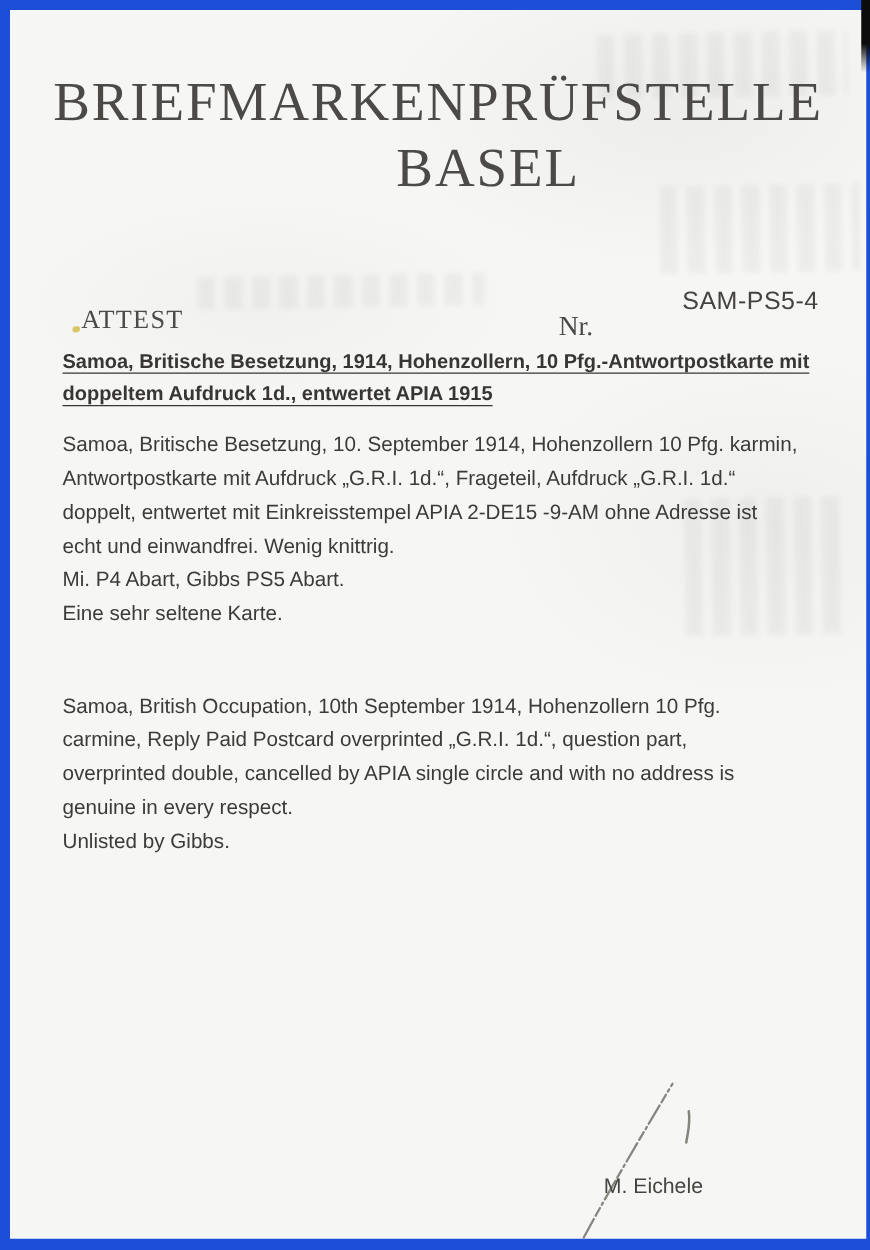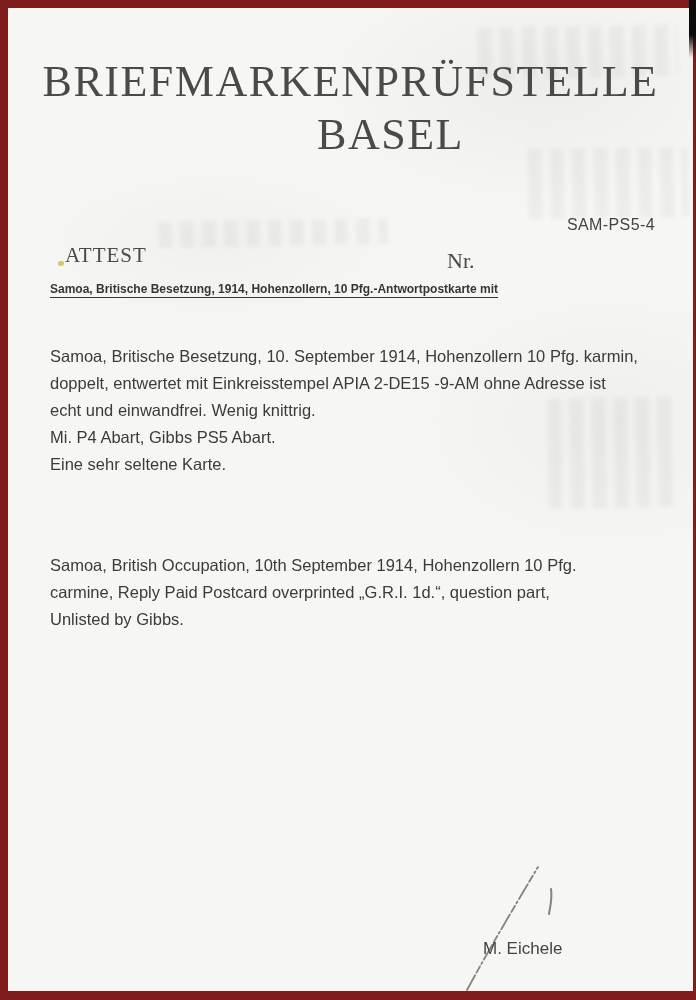--- a/index.html
+++ b/index.html
@@ -4,21 +4,21 @@
 <style>
   html, body {
     margin: 0;
     padding: 0;
     background: #101010;
   }
   .scan {
     position: relative;
     width: 696px;
     height: 1000px;
-    background: #7f1d1d;
+    background: #1d4ed8;
     overflow: hidden;
     font-family: "Liberation Sans", sans-serif;
   }
   .paper {
     position: absolute;
     top: 8px;
     left: 8px;
     right: 3px;
     bottom: 9px;
     background:
@@ -62,23 +62,23 @@
     left: 0;
     width: 100%;
     text-align: center;
     font-family: "Liberation Serif", serif;
     font-size: 20px;
     color: #55544f;
     letter-spacing: 0.3px;
   }
   .reference-code {
     position: absolute;
-    top: 208px;
+    top: 222px;
     right: 38px;
-    font-size: 16px;
+    font-size: 20px;
     color: #444340;
     letter-spacing: 0.4px;
   }
   .attest-label {
     position: absolute;
     top: 235px;
     left: 57px;
     font-family: "Liberation Serif", serif;
     font-size: 21px;
     letter-spacing: 1px;
@@ -102,21 +102,21 @@
     border-radius: 50% 40% 60% 50%;
     background: #d3bd4e;
     opacity: 0.85;
   }
   
   .subject-heading {
     position: absolute;
     top: 269px;
     left: 42px;
     width: 612px;
-    font-size: 12px;
+    font-size: 16px;
     font-weight: 600;
     color: #373633;
     line-height: 25.5px;
   }
   .subject-heading .line {
     text-decoration: underline;
     text-decoration-thickness: 1.3px;
     text-underline-offset: 4px;
   }
   .para {
@@ -166,33 +166,37 @@
     <div class="org-title">BRIEFMARKENPRÜFSTELLE</div>
     <div class="org-subtitle">BASEL</div>
 
     <div class="reference-code">SAM-PS5-4</div>
     <div class="attest-label">ATTEST</div>
     <div class="nr-label">Nr.</div>
     <div class="scan-mark"></div>
 
     <div class="subject-heading">
       <div class="line">Samoa, Britische Besetzung, 1914, Hohenzollern, 10 Pfg.-Antwortpostkarte mit</div>
+      <div class="line">doppeltem Aufdruck 1d., entwertet APIA 1915</div>
     </div>
 
     <div class="para german-paragraph">
       <div>Samoa, Britische Besetzung, 10. September 1914, Hohenzollern 10 Pfg. karmin,</div>
+      <div>Antwortpostkarte mit Aufdruck „G.R.I. 1d.“, Frageteil, Aufdruck „G.R.I. 1d.“</div>
       <div>doppelt, entwertet mit Einkreisstempel APIA 2-DE15 -9-AM ohne Adresse ist</div>
       <div>echt und einwandfrei.  Wenig knittrig.</div>
       <div>Mi. P4 Abart, Gibbs PS5 Abart.</div>
       <div>Eine sehr seltene Karte.</div>
     </div>
 
     <div class="para english-paragraph">
       <div>Samoa, British Occupation, 10th September 1914, Hohenzollern 10 Pfg.</div>
       <div>carmine, Reply Paid Postcard overprinted „G.R.I. 1d.“, question part,</div>
+      <div>overprinted double, cancelled by APIA single circle and with no address is</div>
+      <div>genuine in every respect.</div>
       <div>Unlisted by Gibbs.</div>
     </div>
 
 
     <svg class="signature" viewBox="0 0 160 160">
       <path d="M35 150 C 50 122, 72 84, 106 27" fill="none" stroke="#85857f" stroke-width="1.8" stroke-linecap="round" stroke-dasharray="17 3 7 3 2 3"></path>
       <path d="M119 49 C 120.5 59, 118 67, 117 74" fill="none" stroke="#85857f" stroke-width="2" stroke-linecap="round"></path>
     </svg>
     <div class="signature-name">M. Eichele</div>
 

